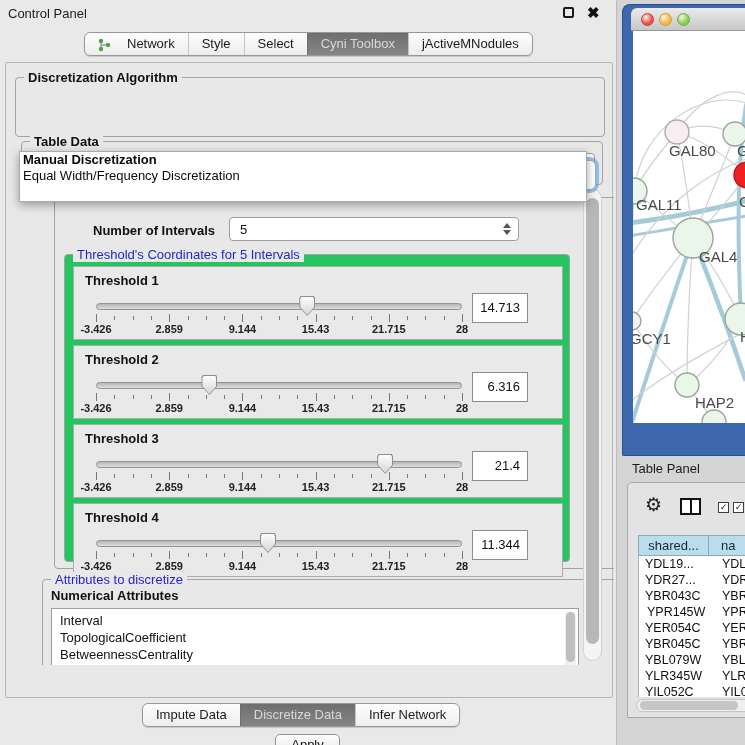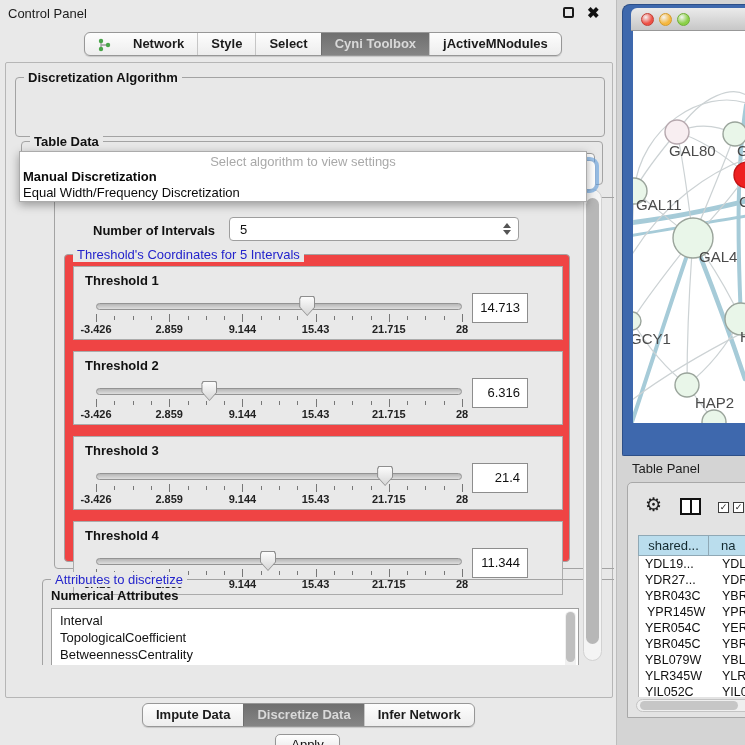--- a/index.html
+++ b/index.html
@@ -9,21 +9,21 @@
 
   
   .cp { position:absolute; left:0; top:0; width:617px; height:745px; background:#e9e9e9; border-right:1px solid #bdbdbd; }
   .cp-titlebar { position:absolute; left:0; top:0; width:100%; height:26px; background:#e9e9e9; }
   .cp-title { position:absolute; left:8px; top:6px; font-size:13px; color:#1c1c1c; }
   .float-btn { position:absolute; left:563px; top:7px; width:11px; height:11px; border:2px solid #1a1a1a; border-radius:2px; background:transparent; }
   .close-btn { position:absolute; left:587px; top:3px; font-size:15px; font-weight:bold; color:#111; line-height:20px; }
 
   
   .segbar { position:absolute; display:inline-flex; height:24px; border:1px solid #979797; border-radius:6px; overflow:hidden; background:linear-gradient(#fdfdfd,#ededed); box-shadow:0 1px 1px rgba(0,0,0,.15); }
-  .seg { display:flex; align-items:center; gap:22px; padding:0 13px; font-size:13px; font-weight:700; color:#1b1b1b; line-height:22px; border-left:1px solid #c6c6c6; white-space:nowrap; }
+  .seg { display:flex; align-items:center; gap:16px; padding:0 13px; font-size:13px; font-weight:400; color:#1b1b1b; line-height:22px; border-left:1px solid #c6c6c6; white-space:nowrap; }
   .seg:first-child { border-left:none; }
   .seg.sel { background:linear-gradient(#6f6f6f,#858585); color:#d9d9d9; border-left-color:#6f6f6f; }
   .topbar { left:84px; top:32px; }
   .botbar { left:142px; top:703px; }
 
   .content { position:absolute; left:5px; top:62px; width:608px; height:636px; background:#e8e8e8; border:1px solid #b6b6b6; border-radius:2px; }
 
   
   .group { position:absolute; border:1px solid #a3a3a3; border-radius:4px; }
   .group-label { position:absolute; top:-8px; left:8px; background:#e8e8e8; padding:0 4px; font-size:13px; line-height:15px; white-space:nowrap; }
@@ -49,21 +49,21 @@
   .spin::after { content:""; position:absolute; left:0; bottom:0; border-left:4px solid transparent; border-right:4px solid transparent; border-top:5px solid #555; }
 
   
   .viewport { position:absolute; left:14px; top:124px; width:594px; height:478px; overflow:hidden; }
   .vsb { position:absolute; left:563px; top:2px; width:19px; height:472px; background:#f4f4f4; border:1px solid #d2d2d2; border-radius:10px; }
   .vsb-thumb { position:absolute; left:2px; top:8px; width:13px; height:446px; background:#b7b7b7; border-radius:8px; }
 
   .num-row-label { position:absolute; font-size:13px; font-weight:bold; color:#111; }
 
   .thr-panel { position:relative; width:490px; height:74px; border:1px solid #ababab; background:#e9e9e9; margin-top:0; }
-  .thr-panel + .thr-panel { margin-top:11px; }
+  .thr-panel + .thr-panel { margin-top:5px; }
   .thr-label { position:absolute; left:11px; top:6px; font-size:13px; font-weight:bold; color:#111; }
   .track { position:absolute; left:22px; top:36px; width:366px; height:7px; border:1px solid #939393; border-radius:4px; background:linear-gradient(#b6b6b6,#dedede); }
   .thumb { position:absolute; top:29px; width:16px; height:20px; }
   .thumb .o { position:absolute; inset:0; clip-path:polygon(8% 0,92% 0,100% 12%,100% 55%,50% 100%,0 55%,0 12%); background:#8e8e8e; }
   .thumb .i { position:absolute; inset:1px; clip-path:polygon(8% 0,92% 0,100% 12%,100% 55%,50% 100%,0 55%,0 12%); background:linear-gradient(#fcfcfc,#d6d6d6); }
   .ticks { position:absolute; left:22px; top:47px; width:366px; height:9px; }
   .tick { position:absolute; top:2px; width:1px; height:4px; background:#777; }
   .tick.major { top:0; height:8px; }
   .ticklabels { position:absolute; left:22px; top:56px; width:366px; height:12px; }
   .ticklabel { position:absolute; transform:translateX(-50%); font-size:11px; font-weight:600; color:#222; white-space:nowrap; }
@@ -155,21 +155,21 @@
 
         <div class="group" style="left:34px; top:10px; width:584px; height:372px;">
           <span class="group-label lbl-green">Interval Definition</span>
 
           <span class="num-row-label" style="left:38px; top:25px;">Number of Intervals</span>
           <div class="combo" style="left:174px; top:19px; width:290px; height:24px;">
             <span class="txt">5</span>
             <span class="spin"></span>
           </div>
 
-          <div class="group" style="left:9px; top:56px; width:506px; height:308px; background:#ef4444;">
+          <div class="group" style="left:9px; top:56px; width:506px; height:308px; background:#22c55e;">
             <span class="group-label lbl-blue">Threshold's Coordinates for 5 Intervals</span>
             <div id="thrStack" style="position:absolute; left:8px; top:11px;">
                 <div class="thr-panel">
                   <div class="thr-label">Threshold 1</div>
                   <div class="track"></div>
                   <div class="thumb" style="left: 225.254px;">
                     <div class="o"></div>
                     <div class="i"></div>
                   </div>
                   <div class="ticks">
@@ -347,21 +347,20 @@
         </div>
       </div>
 
       <div class="apply-btn">Apply</div>
 
       <div class="algo-combo" style="z-index:5;">
         <span class="spin"></span>
       </div>
 
       <div class="popup">
-        <div class="popup-placeholder">Select algorithm to view settings</div>
         <div id="popupOpts">
             <div class="popup-opt bold">Manual Discretization</div>
             <div class="popup-opt">Equal Width/Frequency Discretization</div>
           </div>
       </div>
     </div>
 
     <div class="segbar botbar" id="botTabs">
         <div class="seg">
           <span>Impute Data</span>

